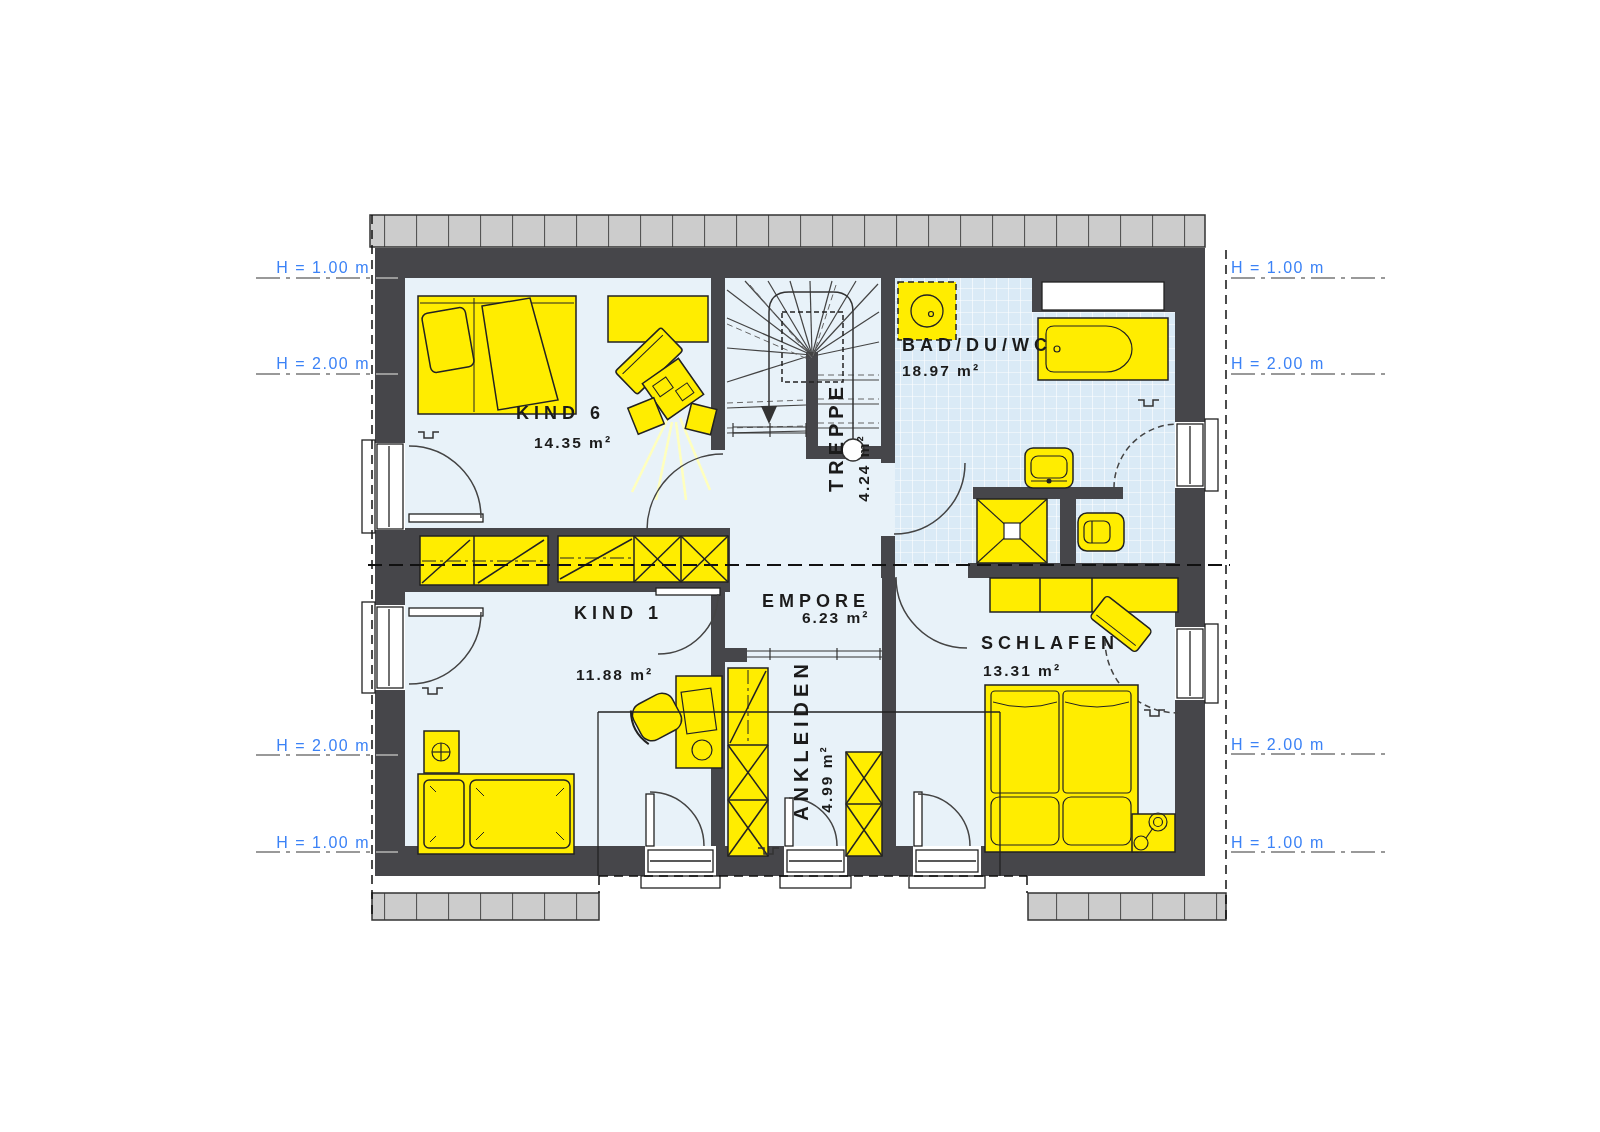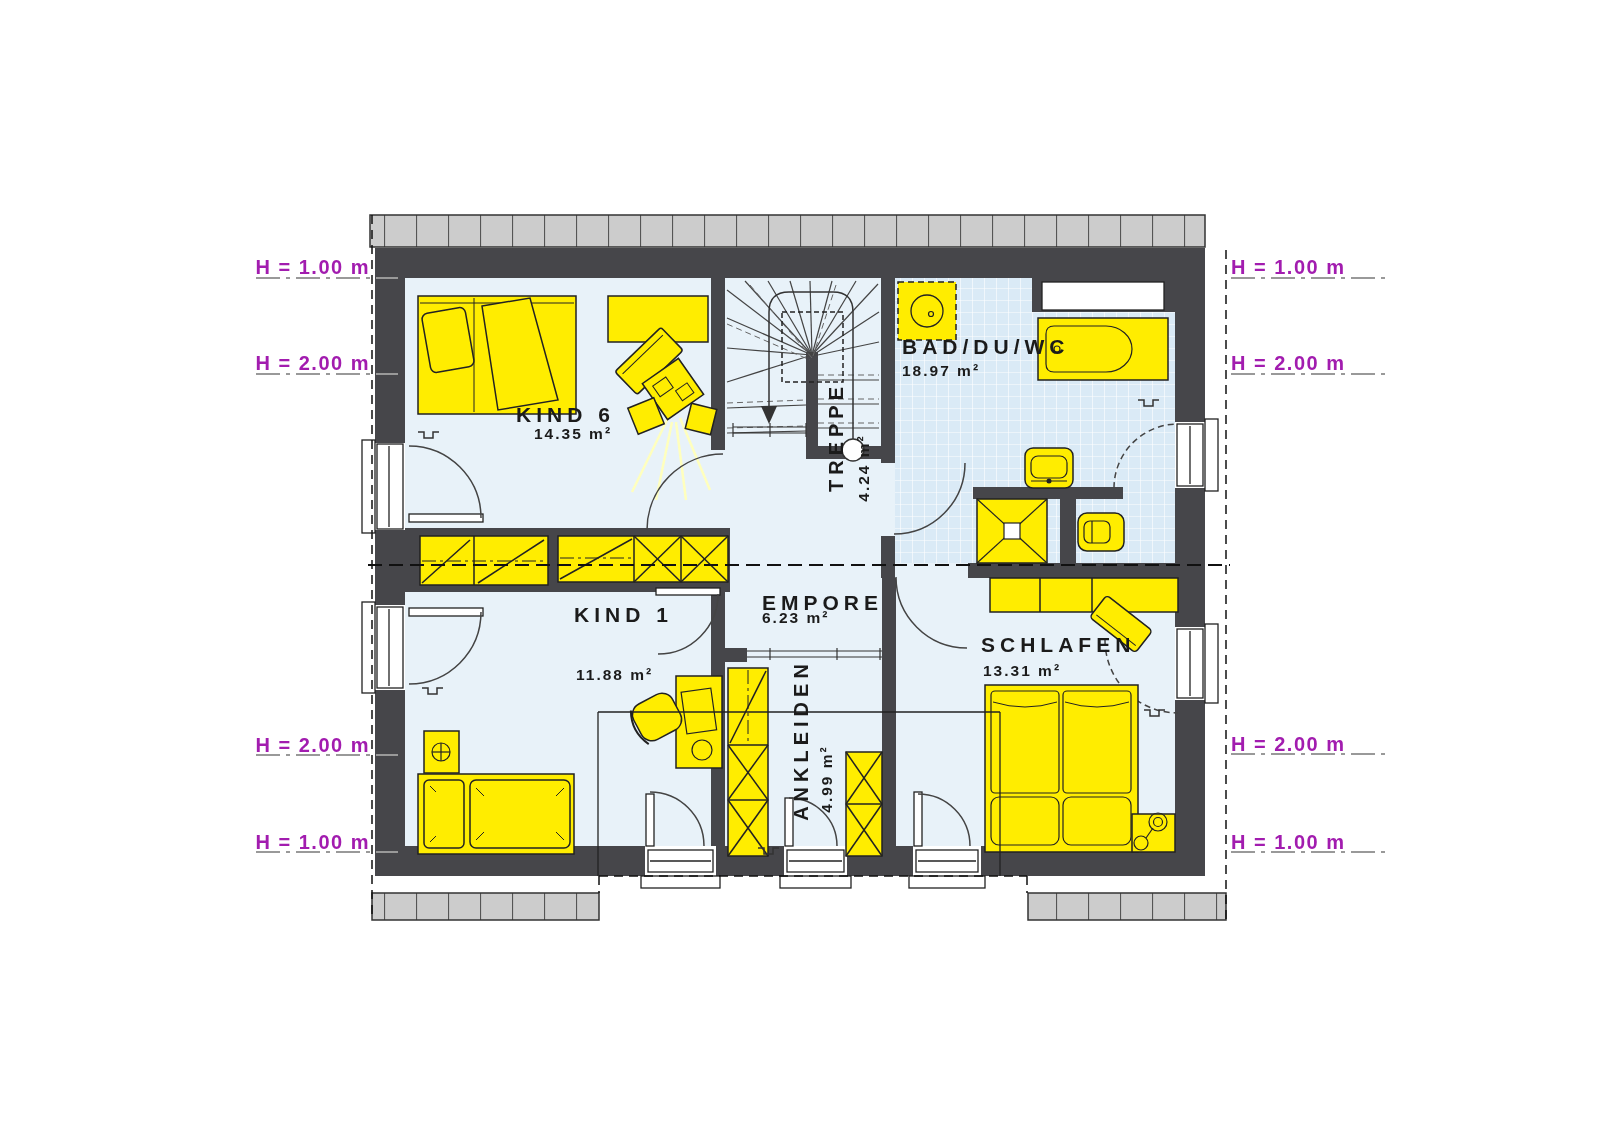--- a/index.html
+++ b/index.html
@@ -1,25 +1,25 @@
 <!DOCTYPE html>
 <html><head>
 <meta charset="utf-8">
 <style>
   html,body{margin:0;padding:0;background:#fff;}
   .canvas{position:relative;width:1600px;height:1132px;background:#ffffff;
           font-family:"Liberation Sans",sans-serif;overflow:hidden;}
   .canvas svg{position:absolute;left:0;top:0;}
-  .room-name{position:absolute;font-weight:bold;font-size:21px;letter-spacing:5px;
+  .room-name{position:absolute;font-weight:bold;font-size:18px;letter-spacing:5px;
              color:#1b1b1b;white-space:nowrap;line-height:1;}
   .room-area{position:absolute;font-weight:bold;font-size:15.5px;letter-spacing:2px;
              color:#1b1b1b;white-space:nowrap;line-height:1;}
   .rot{transform:translate(-50%,-50%) rotate(-90deg);}
-  .hlabel{position:absolute;font-size:20px;letter-spacing:1.5px;color:#a21caf;
-          white-space:nowrap;line-height:17px;font-weight:bold;}
+  .hlabel{position:absolute;font-size:16px;letter-spacing:1.5px;color:#3b82f6;
+          white-space:nowrap;line-height:17px;font-weight:normal;}
 </style>
 </head>
 <body>
 
 <div class="canvas">
 
 <svg width="1600" height="1132" viewBox="0 0 1600 1132">
   <defs>
     <pattern id="hatch" width="32" height="40" patternUnits="userSpaceOnUse">
       <rect width="32" height="40" fill="#cccccc"></rect>
@@ -366,27 +366,27 @@
   <g stroke="#333" stroke-width="1.5" fill="none">
     <path d="M418,432 h6 v6 h9 v-6 h6"></path>
     <path d="M422,688 h6 v6 h9 v-6 h6"></path>
     <path d="M1138,400 h6 v6 h9 v-6 h6"></path>
     <path d="M1144,710 h6 v6 h9 v-6 h6"></path>
     <path d="M758,848 h6 v6 h9 v-6 h6"></path>
   </g>
 </svg>
 
   <div class="room-name" style="left:516px;top:404px">KIND 6</div>
-  <div class="room-area" style="left:534px;top:426px">14.35 m²</div>
+  <div class="room-area" style="left:534px;top:435px">14.35 m²</div>
 
   <div class="room-name" style="left:574px;top:604px">KIND 1</div>
   <div class="room-area" style="left:576px;top:667px">11.88 m²</div>
 
   <div class="room-name" style="left:762px;top:592px">EMPORE</div>
-  <div class="room-area" style="left:762px;top:610px">6.23 m²</div>
+  <div class="room-area" style="left:802px;top:610px">6.23 m²</div>
 
   <div class="room-name" style="left:902px;top:336px">BAD/DU/WC</div>
   <div class="room-area" style="left:902px;top:363px">18.97 m²</div>
 
   <div class="room-name" style="left:981px;top:634px">SCHLAFEN</div>
   <div class="room-area" style="left:983px;top:663px">13.31 m²</div>
 
   <div class="room-name rot" style="left:836px;top:437px;font-size:20px">TREPPE</div>
   <div class="room-area rot" style="left:864px;top:468px">4.24 m²</div>
 

